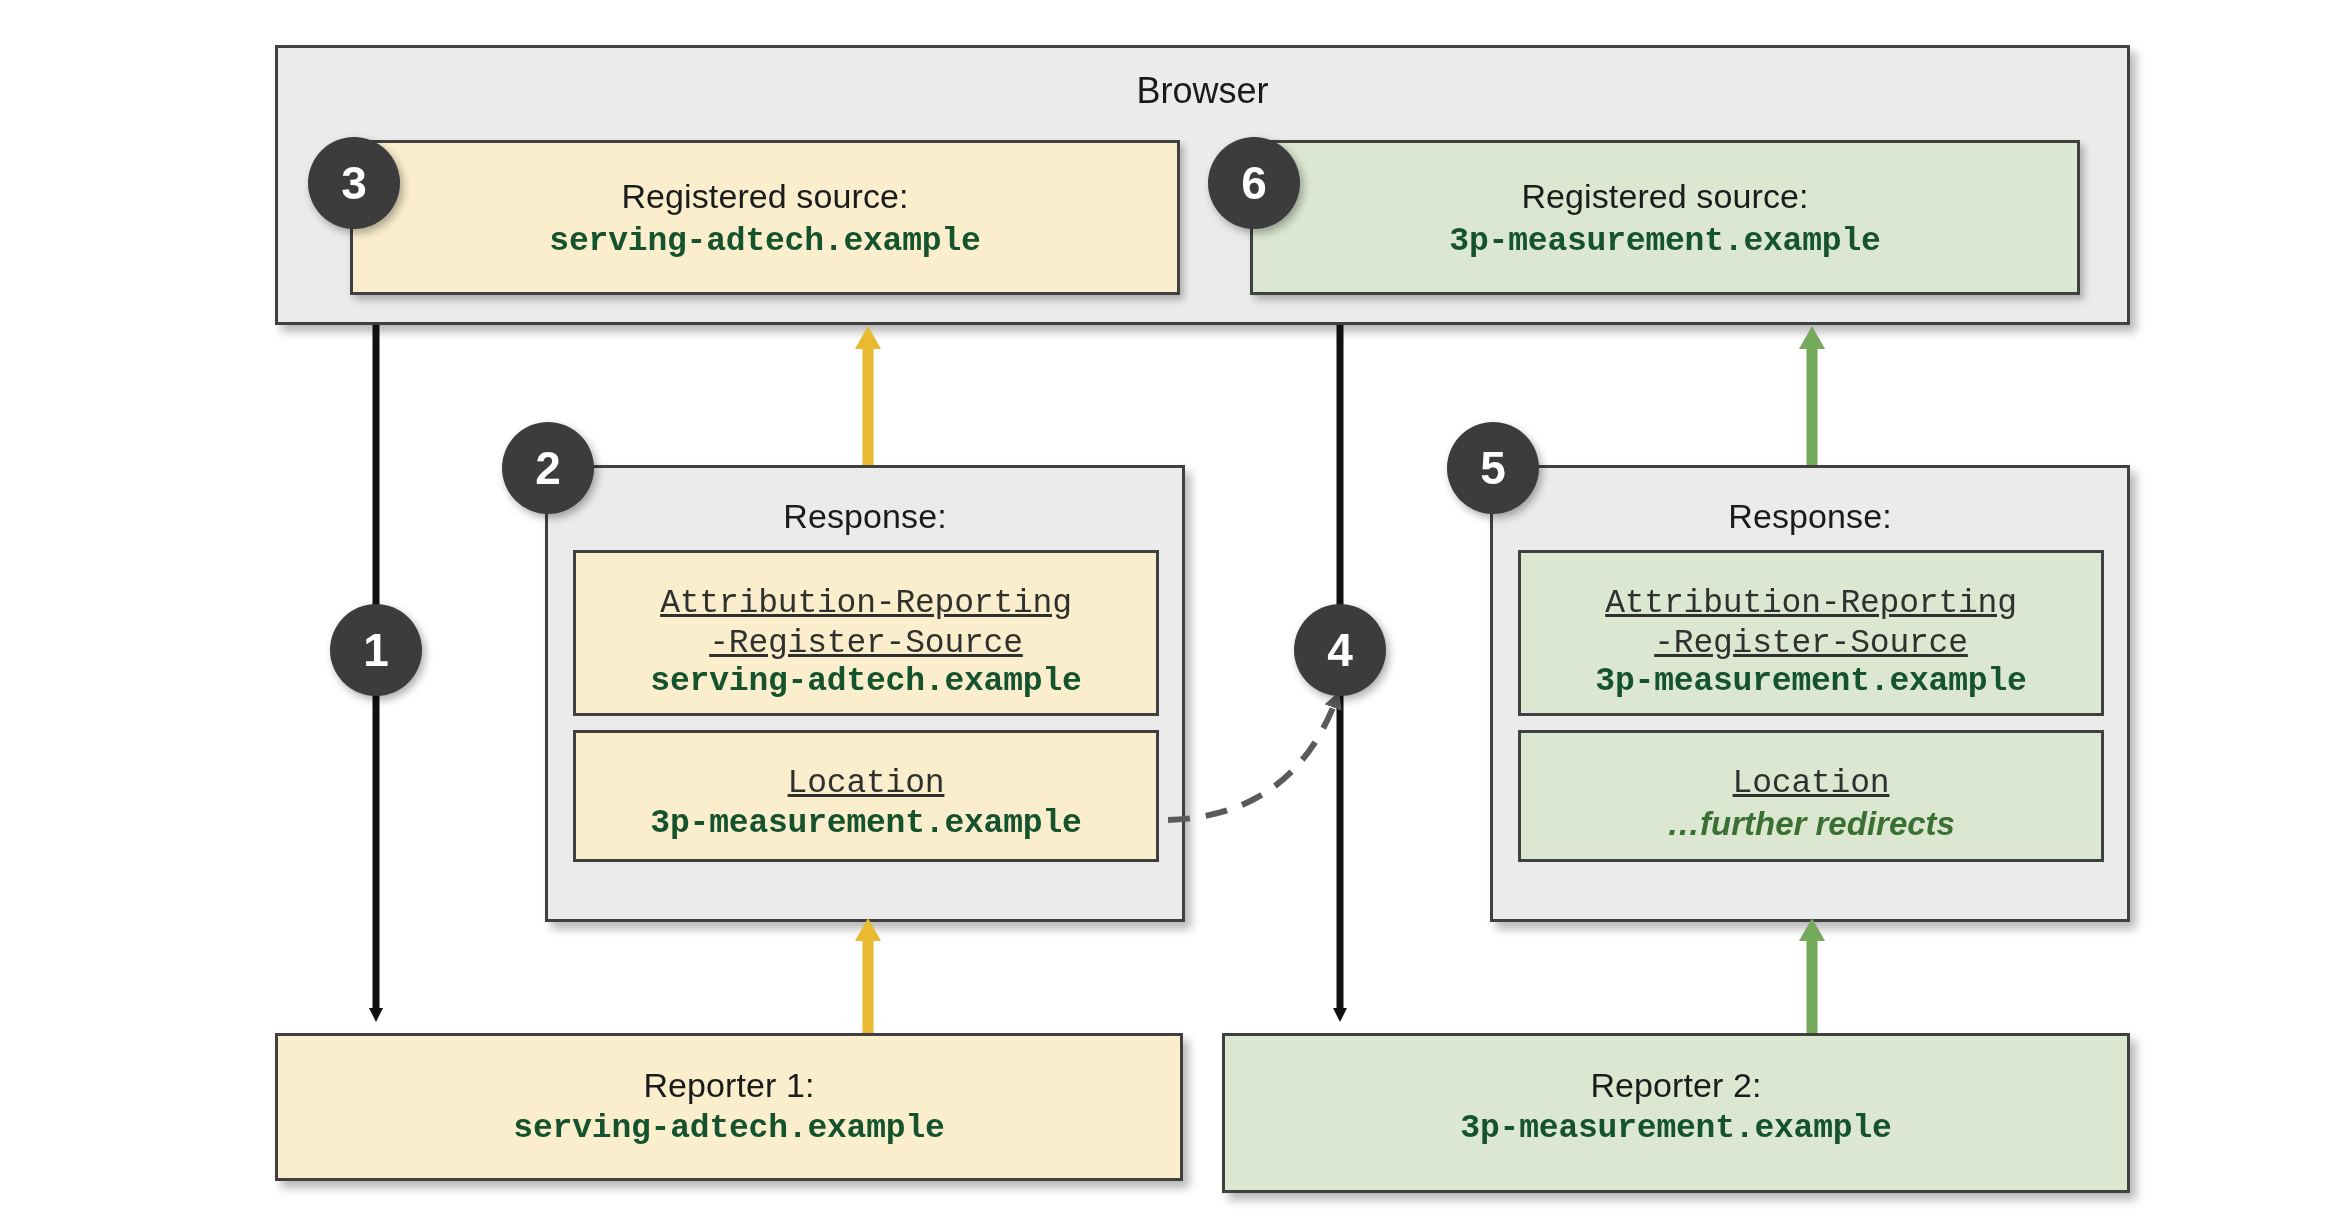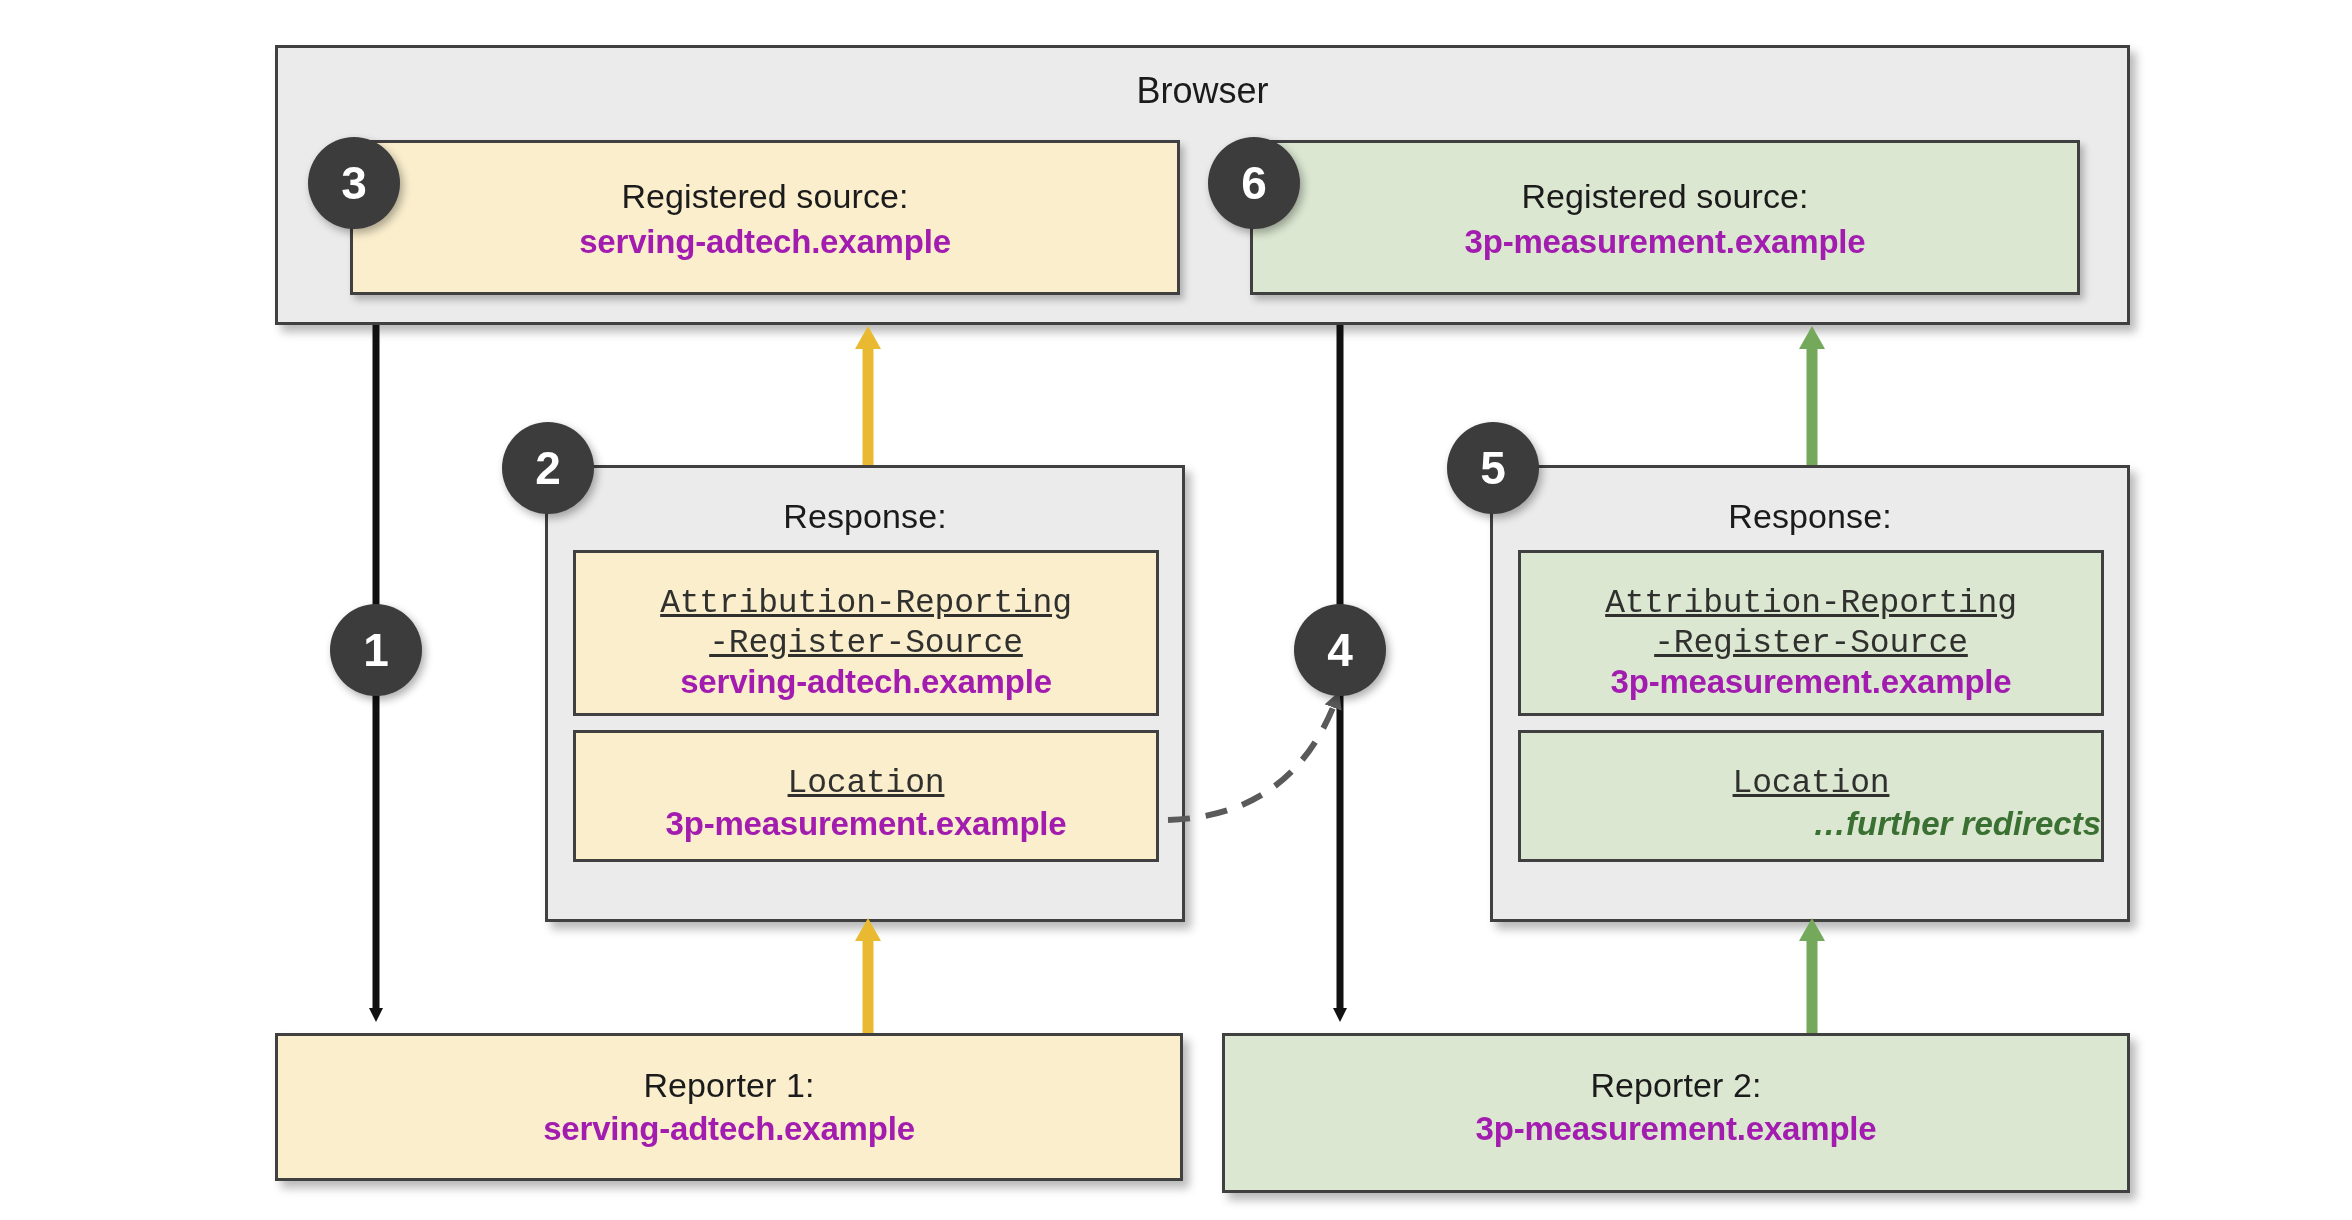--- a/index.html
+++ b/index.html
@@ -61,24 +61,24 @@
   }
   .label-mono {
     font-family: "Liberation Mono", "DejaVu Sans Mono", monospace;
     font-size: 33px;
     color: #30312e;
     line-height: 1.3;
     letter-spacing: -0.2px;
     text-decoration: underline;
   }
   .label-mono-green {
-    font-family: Liberation Sans, sans-serif;
+    font-family: Liberation Mono, monospace;
     font-size: 33px;
     font-weight: bold;
-    color: #a21caf;
+    color: #14532d;
     line-height: 1.3;
     letter-spacing: -0.2px;
   }
   .label-italic-green {
     font-family: "Liberation Sans", sans-serif;
     font-size: 33px;
     font-weight: bold;
     font-style: italic;
     color: #3a7031;
     line-height: 1.3;
@@ -208,21 +208,21 @@
     <div class="center-stack label-plain" style="top:27px;">Response:</div>
 
     <div class="flat-box box-green" style="left:25px; top:82px; width:586px; height:166px;">
       <div class="center-stack label-mono" style="top:30px;">Attribution-Reporting</div>
       <div class="center-stack label-mono" style="top:70px;">-Register-Source</div>
       <div class="center-stack label-mono-green" style="top:108px;">3p-measurement.example</div>
     </div>
 
     <div class="flat-box box-green" style="left:25px; top:262px; width:586px; height:132px;">
       <div class="center-stack label-mono" style="top:30px;">Location</div>
-      <div class="center-stack label-italic-green" style="top:70px;text-align:right;">…further redirects</div>
+      <div class="center-stack label-italic-green" style="top:70px;">…further redirects</div>
     </div>
   </div>
   <div class="badge" style="left:1447px; top:422px;">5</div>
 
   <div class="box box-yellow" style="left:275px; top:1033px; width:908px; height:148px;">
     <div class="center-stack label-plain" style="top:28px;">Reporter 1:</div>
     <div class="center-stack label-mono-green" style="top:72px;">serving-adtech.example</div>
   </div>
 
   <div class="box box-green" style="left:1222px; top:1033px; width:908px; height:160px;">

